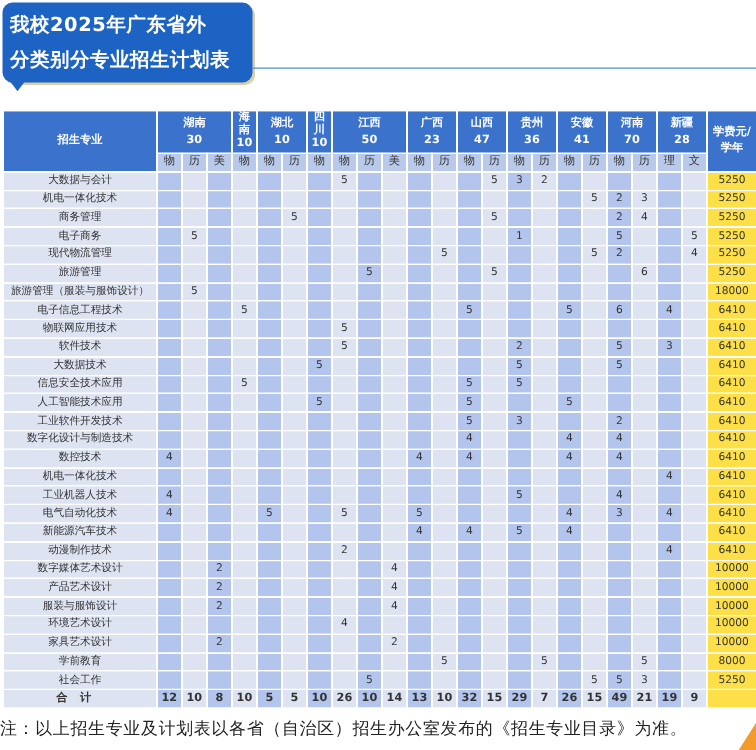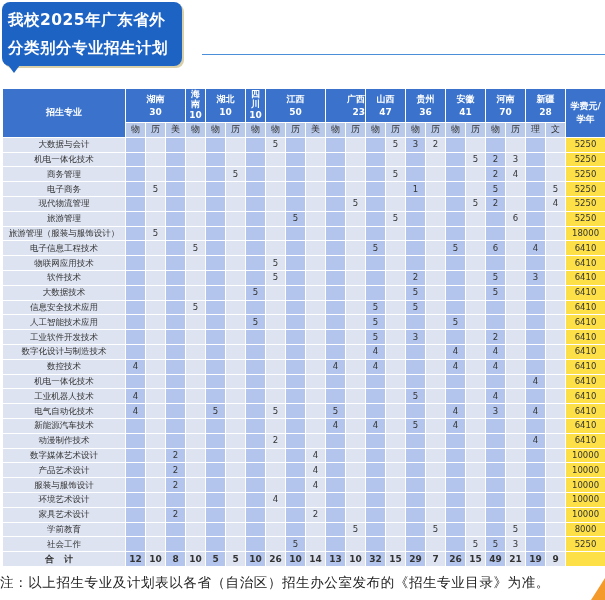--- a/index.html
+++ b/index.html
@@ -1,21 +1,21 @@
 <!DOCTYPE html>
 <html><head>
 <meta charset="utf-8">
 <style>
   html, body { margin: 0; padding: 0; }
   body {
     width: 605px; height: 600px; overflow: hidden; background: #ffffff;
     font-family: "DejaVu Sans", "Liberation Sans", sans-serif; position: relative;
   }
   .title-badge {
-    position: absolute; left: 2px; top: 2px; width: 180px; height: 64px;
+    position: absolute; left: 2px; top: 2px; width: 200px; height: 64px;
     background: #1d63c4; border-radius: 8px; box-shadow: 2px 2px 0 #d9cfa8;
     color: #fff; font-weight: bold; font-size: 15.5px; line-height: 28px;
     padding: 4px 0 0 6px; box-sizing: border-box; letter-spacing: 0.5px;
   }
   .title-badge .tail {
     position: absolute; left: 6px; bottom: -7px; width: 0; height: 0;
     border-left: 6px solid transparent; border-right: 6px solid transparent;
     border-top: 8px solid #1d63c4;
   }
   .title-line {
@@ -99,21 +99,21 @@
           <div>10</div>
         </th>
         <th class="head" colspan="1" style="white-space: normal; height: 30px;">
           <div style="width: 10px; margin: 0px auto; white-space: normal; line-height: 10px;">四川</div>
           <div>10</div>
         </th>
         <th class="head" colspan="3" style="white-space: nowrap; height: 30px;">
           <div>江西</div>
           <div>50</div>
         </th>
-        <th class="head" colspan="2" style="white-space: nowrap; height: 30px; text-align: right;">
+        <th class="head" colspan="2" style="white-space: nowrap; height: 30px;">
           <div>广西</div>
           <div>23</div>
         </th>
         <th class="head" colspan="2" style="white-space: nowrap; height: 30px;">
           <div>山西</div>
           <div>47</div>
         </th>
         <th class="head" colspan="2" style="white-space: nowrap; height: 30px;">
           <div>贵州</div>
           <div>36</div>

